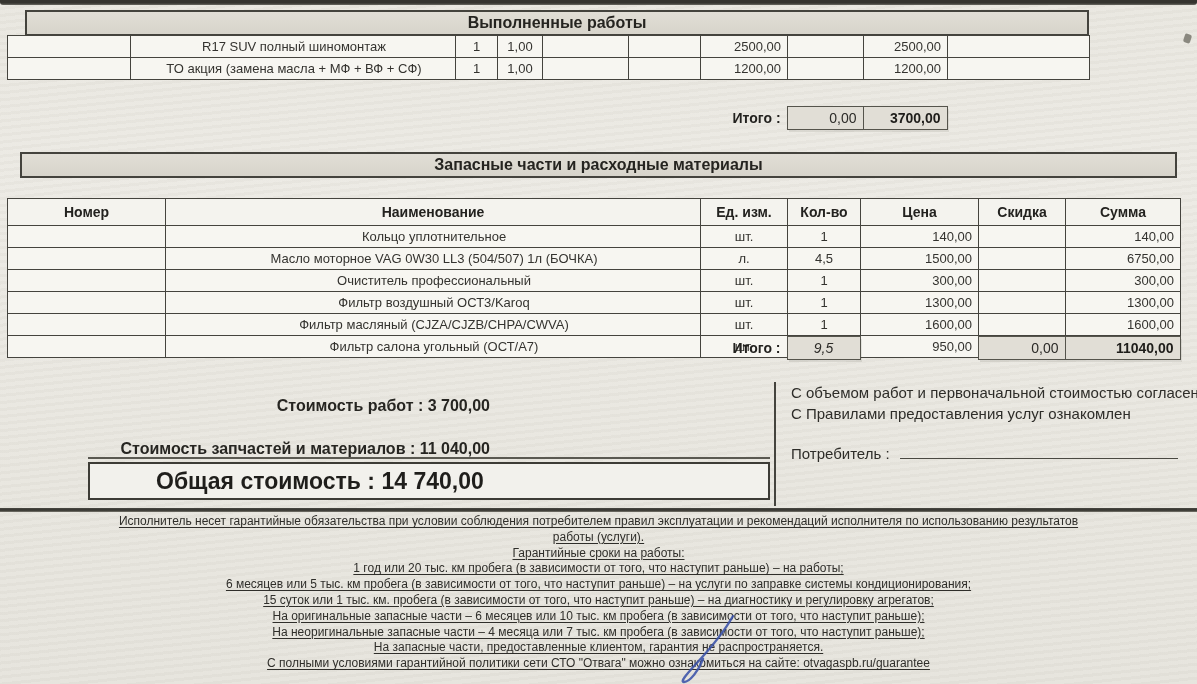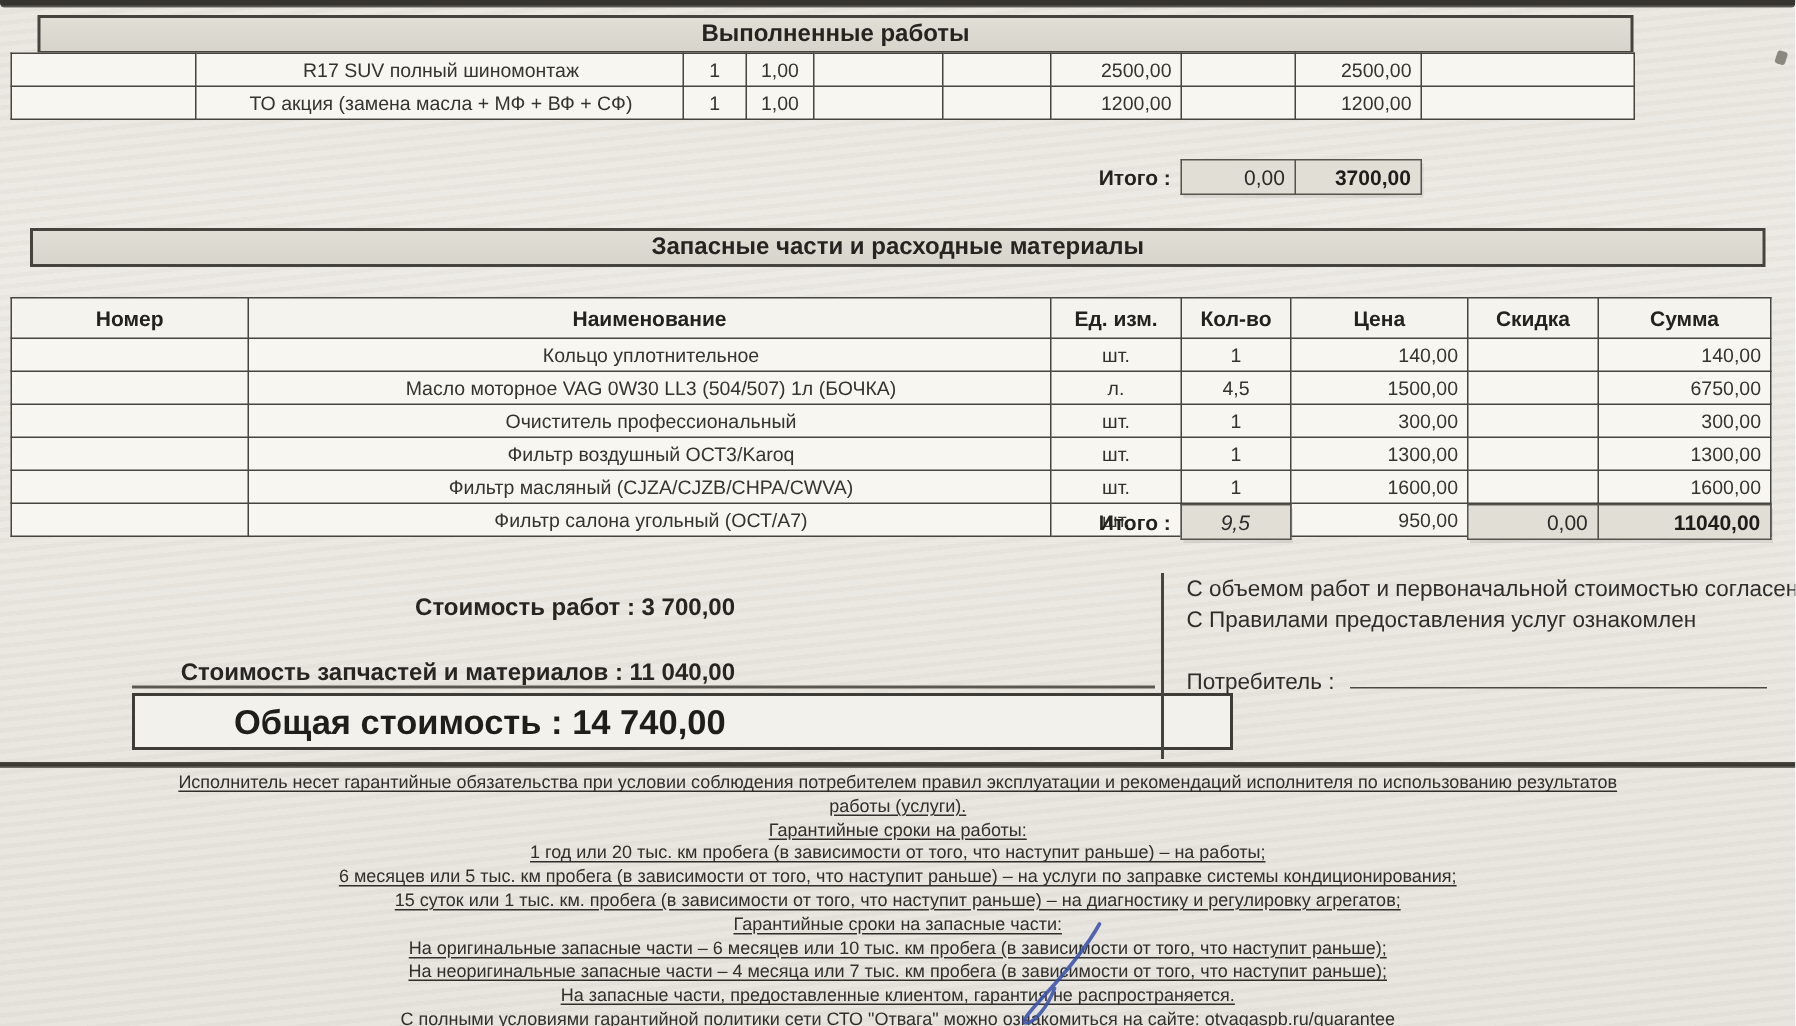--- a/index.html
+++ b/index.html
@@ -37,21 +37,21 @@
   td.tot-label{font-weight:bold; font-size:15px; text-align:right; padding-right:9px; color:#23221f;}
   td.tot-cell{border:1.5px solid #55544c; background:#e1ded6; text-align:right; box-shadow:2px 2px 0 rgba(60,58,50,.10);}
   td.tot-cell.center{text-align:center;font-style:italic;}
   td.tot-cell.bold{font-weight:bold; color:#1e1d1a;}
   td.tot-empty{border:none; background:transparent;}
 
   
   .cost-line{position:absolute; left:60px; width:430px; text-align:right; font-weight:bold; font-size:16px; color:#262521; white-space:nowrap;}
   .grand-rule{position:absolute; left:88px; top:457px; width:682px; height:2px; background:#5a5951;}
   .grand-box{
-    position:absolute; left:88px; top:462px; width:734px; height:38px; box-sizing:border-box;
+    position:absolute; left:88px; top:462px; width:682px; height:38px; box-sizing:border-box;
     border:2px solid #3d3c36; background:#f2f1ec;
     display:flex; align-items:center; padding-left:66px;
     font-weight:bold; font-size:23px; color:#1f1e1b; white-space:nowrap;
   }
   .consent-divider{position:absolute; left:774px; top:382px; width:2px; height:124px; background:#45443e;}
   .consent-line{position:absolute; left:791px; font-size:15px; color:#2e2d29; white-space:nowrap;}
   .consumer-row{position:absolute; left:791px; top:444px; font-size:15px; color:#2e2d29; white-space:nowrap;}
   .signature-line{display:inline-block; width:278px; border-bottom:1.6px solid #4a4942; height:14px; margin-left:10px; vertical-align:baseline;}
 
   
@@ -253,21 +253,20 @@
 
   <div class="scan-separator"></div>
 
   <div class="footer">
     <div class="footer-line">Исполнитель несет гарантийные обязательства при условии соблюдения потребителем правил эксплуатации и рекомендаций исполнителя по использованию результатов</div>
     <div class="footer-line">работы (услуги).</div>
     <div class="footer-line">Гарантийные сроки на работы:</div>
     <div class="footer-line">1 год или 20 тыс. км пробега (в зависимости от того, что наступит раньше) – на работы;</div>
     <div class="footer-line">6 месяцев или 5 тыс. км пробега (в зависимости от того, что наступит раньше) – на услуги по заправке системы кондиционирования;</div>
     <div class="footer-line">15 суток или 1 тыс. км. пробега (в зависимости от того, что наступит раньше) – на диагностику и регулировку агрегатов;</div>
-    <div class="footer-line">Гарантийные сроки на запасные части:</div>
     <div class="footer-line">На оригинальные запасные части – 6 месяцев или 10 тыс. км пробега (в зависимости от того, что наступит раньше);</div>
     <div class="footer-line">На неоригинальные запасные части – 4 месяца или 7 тыс. км пробега (в зависимости от того, что наступит раньше);</div>
     <div class="footer-line">На запасные части, предоставленные клиентом, гарантия не распространяется.</div>
     <div class="footer-line">С полными условиями гарантийной политики сети СТО "Отвага" можно ознакомиться на сайте: otvagaspb.ru/guarantee</div>
   </div>
 
   <svg class="pen-mark" width="100" height="70" viewBox="0 0 100 70">
     <path d="M 78 2 C 69 18 54 36 40 51 C 31 61 25 68 29 68 C 35 68 44 56 48 45" fill="none" stroke="#3a52a8" stroke-width="2.4" stroke-linecap="round" opacity="0.88"></path>
   </svg>
 

